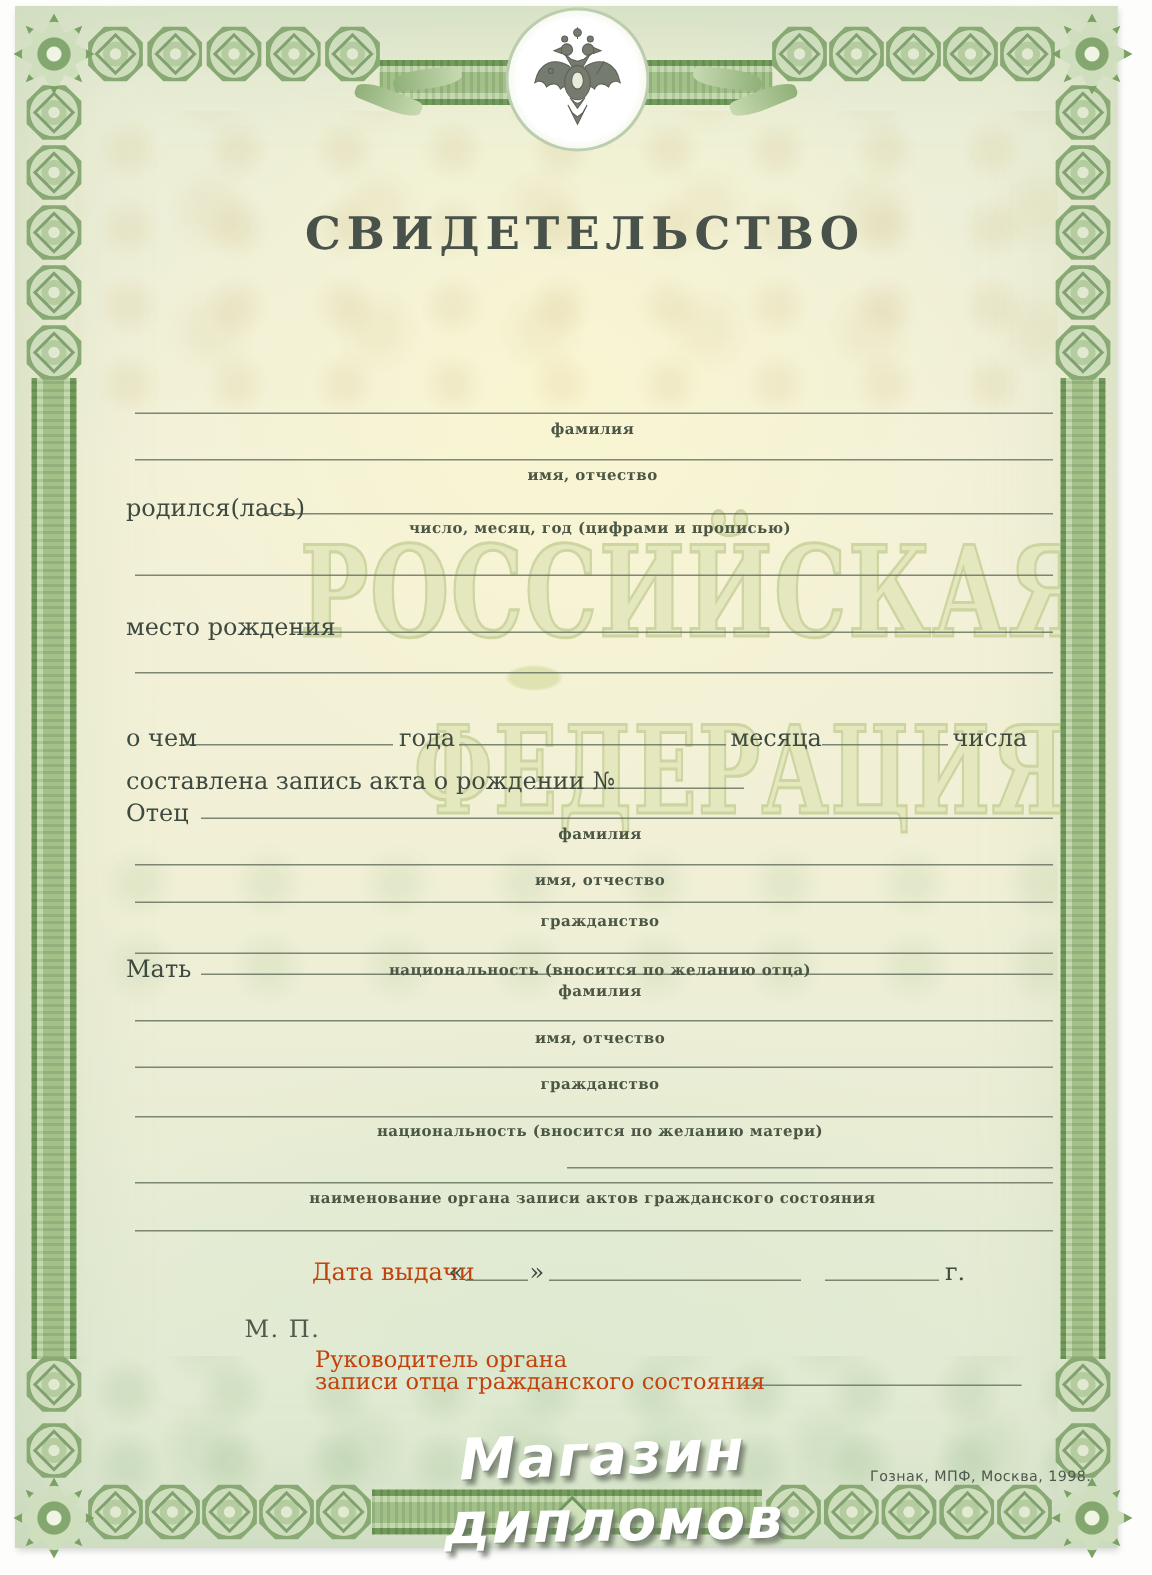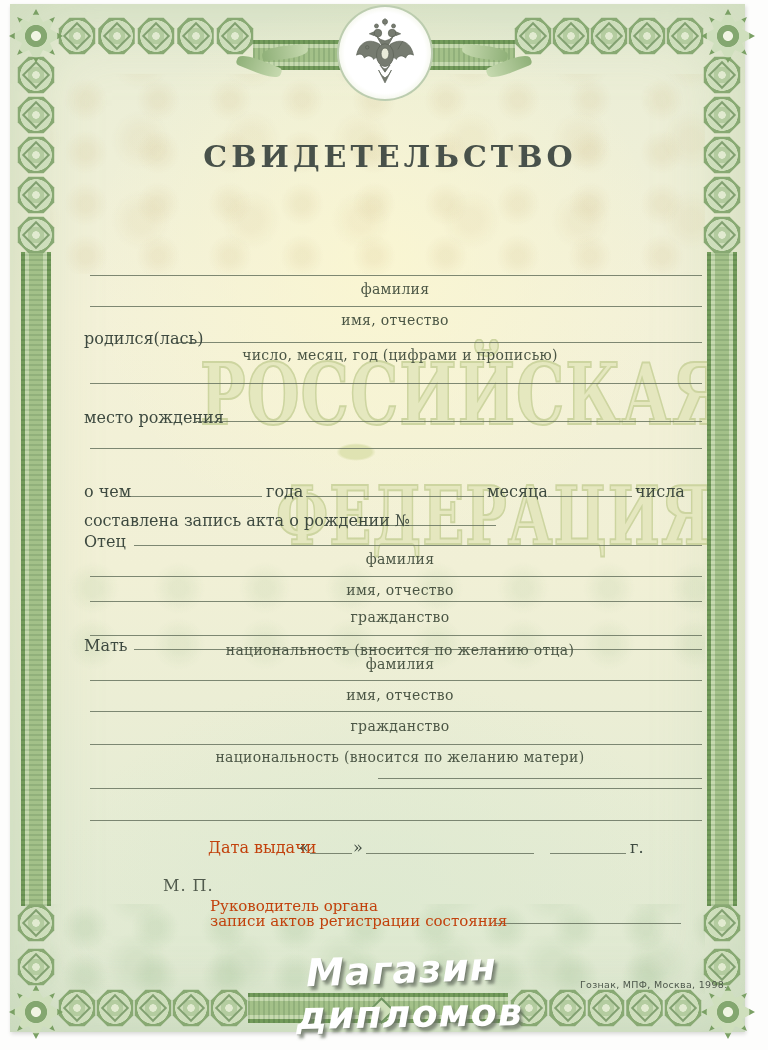--- a/index.html
+++ b/index.html
@@ -50,21 +50,21 @@
   .arch{position:absolute;left:337px;top:5px;width:96px;height:96px;border-radius:50%;
     background:radial-gradient(circle,#ffffff 0 62%, #f2f5e8 75%, #dfe9d2 100%);
     border:2px solid rgba(140,170,124,.55);z-index:7;display:flex;align-items:flex-start;justify-content:center;box-sizing:border-box;}
   .band-diamond{position:absolute;left:372px;top:1001px;width:15px;height:15px;transform:rotate(45deg);
     background:#cfe0ba;border:2px solid #6f9560;z-index:6;}
   
   .t{position:absolute;color:#3e4a40;white-space:nowrap;z-index:11;}
   .title{font-size:30px;font-weight:bold;letter-spacing:4px;color:#48514a;transform:translateX(-50%);}
   .label{font-size:16px;}
   .label-b{font-size:15px;font-weight:normal;color:#c2410c;}
-  .cap{font-size:14px;font-weight:normal;color:#4b5645;letter-spacing:.3px;transform:translateX(-50%);}
+  .cap{font-size:10px;font-weight:bold;color:#4b5645;letter-spacing:.3px;transform:translateX(-50%);}
   .tiny{font-size:16px;letter-spacing:1px;color:#515b4d;}
   .footer-note{font-size:9.5px;font-family:"DejaVu Sans",sans-serif;color:#4e584c;letter-spacing:.3px;}
   .fline{position:absolute;height:0;border-top:1px solid rgba(104,116,96,.85);z-index:10;}
   
   .wm{position:absolute;z-index:3;font-weight:bold;color:#e4e7bd;-webkit-text-stroke:1.5px #c9d29b;
       white-space:nowrap;opacity:.9;}
   .wm1{left:200px;top:346px;font-size:62px;letter-spacing:1px;transform:scale(.98,1.35);transform-origin:left top;}
   .wm2{left:276px;top:468px;font-size:60px;letter-spacing:1px;transform:scale(.92,1.35);transform-origin:left top;}
   .wm-orn{position:absolute;left:336px;top:443px;width:40px;height:18px;z-index:3;border-radius:50%;
       background:radial-gradient(ellipse,#dfe3b2 0 55%,rgba(223,227,178,0) 70%);}
@@ -210,35 +210,36 @@
   <div class="t cap" style="left:395px;top:312px">имя, отчество</div>
   <div class="t cap" style="left:400px;top:347px">число, месяц, год (цифрами и прописью)</div>
   <div class="t cap" style="left:400px;top:551px">фамилия</div>
   <div class="t cap" style="left:400px;top:582px">имя, отчество</div>
   <div class="t cap" style="left:400px;top:609px">гражданство</div>
   <div class="t cap" style="left:400px;top:642px">национальность (вносится по желанию отца)</div>
   <div class="t cap" style="left:400px;top:656px">фамилия</div>
   <div class="t cap" style="left:400px;top:687px">имя, отчество</div>
   <div class="t cap" style="left:400px;top:718px">гражданство</div>
   <div class="t cap" style="left:400px;top:749px">национальность (вносится по желанию матери)</div>
+  <div class="t cap" style="left:395px;top:794px">наименование органа записи актов гражданского состояния</div>
 
   <div class="t label" style="left:84px;top:329px">родился(лась)</div>
   <div class="t label" style="left:84px;top:408px">место рождения</div>
   <div class="t label" style="left:84px;top:482px">о чем</div>
   <div class="t label" style="left:266px;top:482px">года</div>
   <div class="t label" style="left:487px;top:482px">месяца</div>
   <div class="t label" style="left:635px;top:482px">числа</div>
   <div class="t label" style="left:84px;top:511px">составлена запись акта о рождении №</div>
   <div class="t label" style="left:84px;top:532px">Отец</div>
   <div class="t label" style="left:84px;top:636px">Мать</div>
   <div class="t label-b" style="left:208px;top:838px;font-size:16px">Дата выдачи</div>
   <div class="t label" style="left:299px;top:838px">«</div>
   <div class="t label" style="left:353px;top:838px">»</div>
   <div class="t label" style="left:630px;top:838px">г.</div>
   <div class="t tiny" style="left:163px;top:876px">М. П.</div>
   <div class="t label-b" style="left:210px;top:897px">Руководитель органа</div>
-  <div class="t label-b" style="left:210px;top:912px">записи актов регистрации состояния</div>
+  <div class="t label-b" style="left:210px;top:912px">записи отца гражданского состояния</div>
 
   <div class="t footer-note" style="left:580px;top:979px">Гознак, МПФ, Москва, 1998.</div>
 
   <div class="shop" style="left:306px;top:948px;transform:rotate(-2deg)">Магазин</div>
   <div class="shop" style="left:296px;top:992px;transform:rotate(-1deg)">дипломов</div>
 </div>
 
 </body></html>

